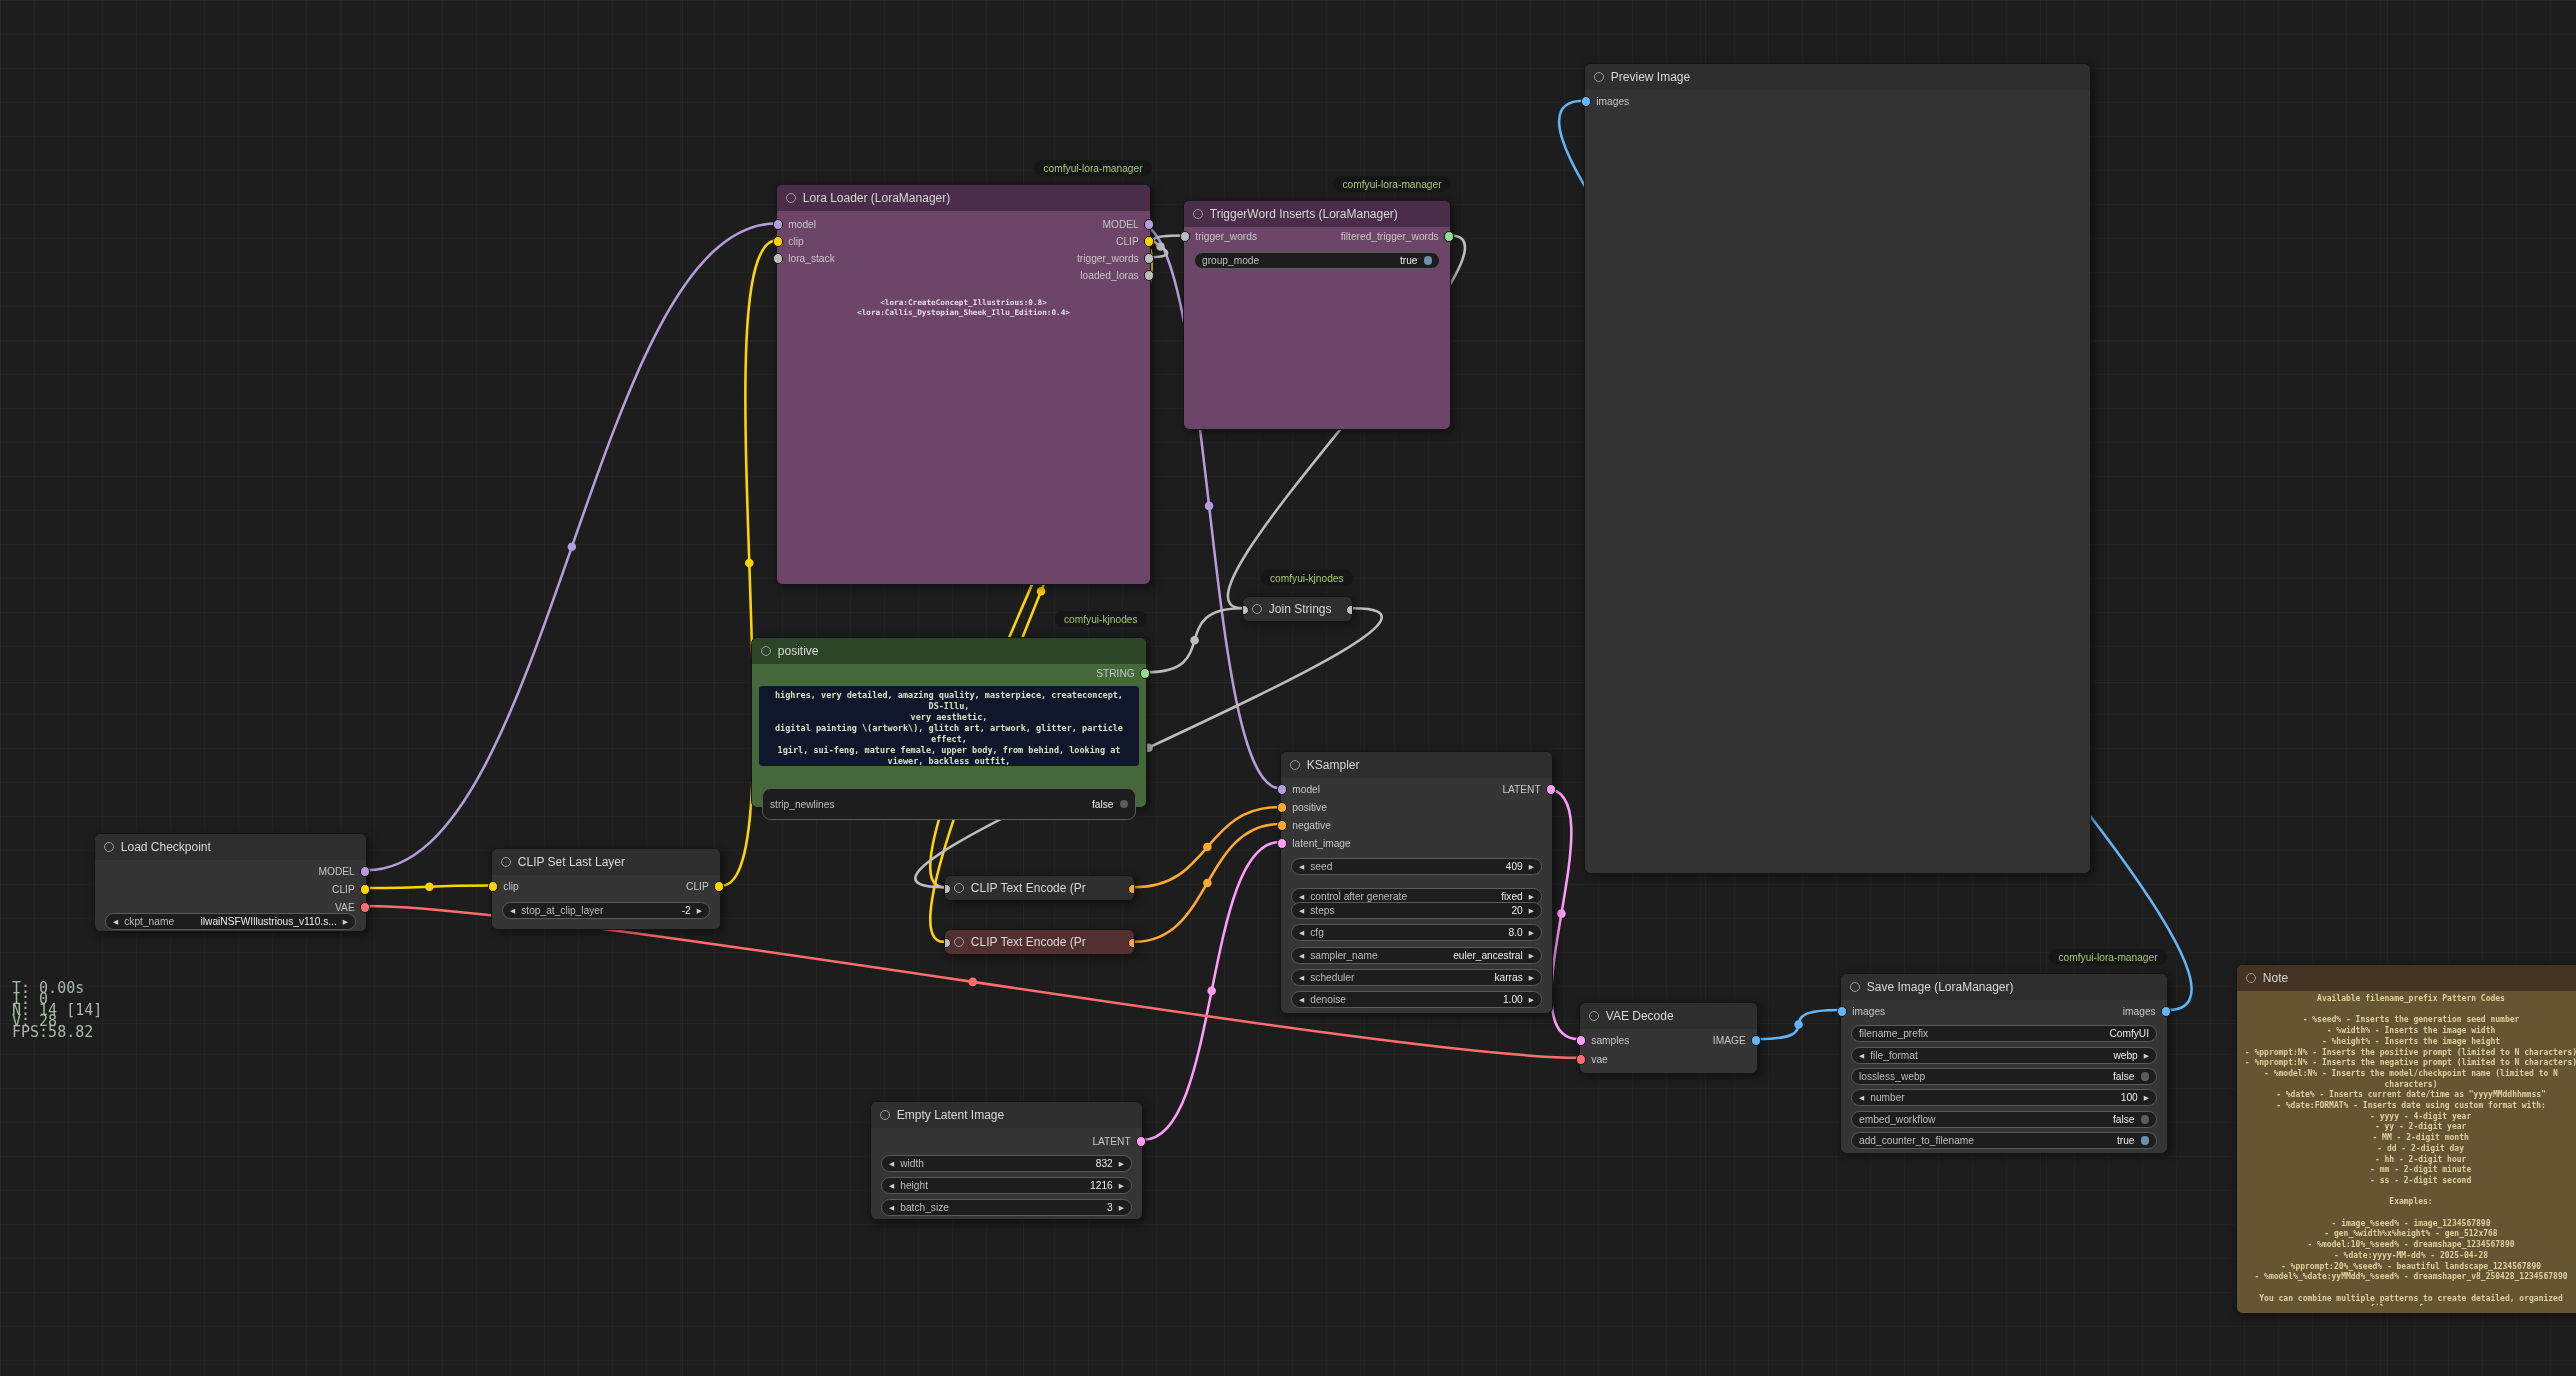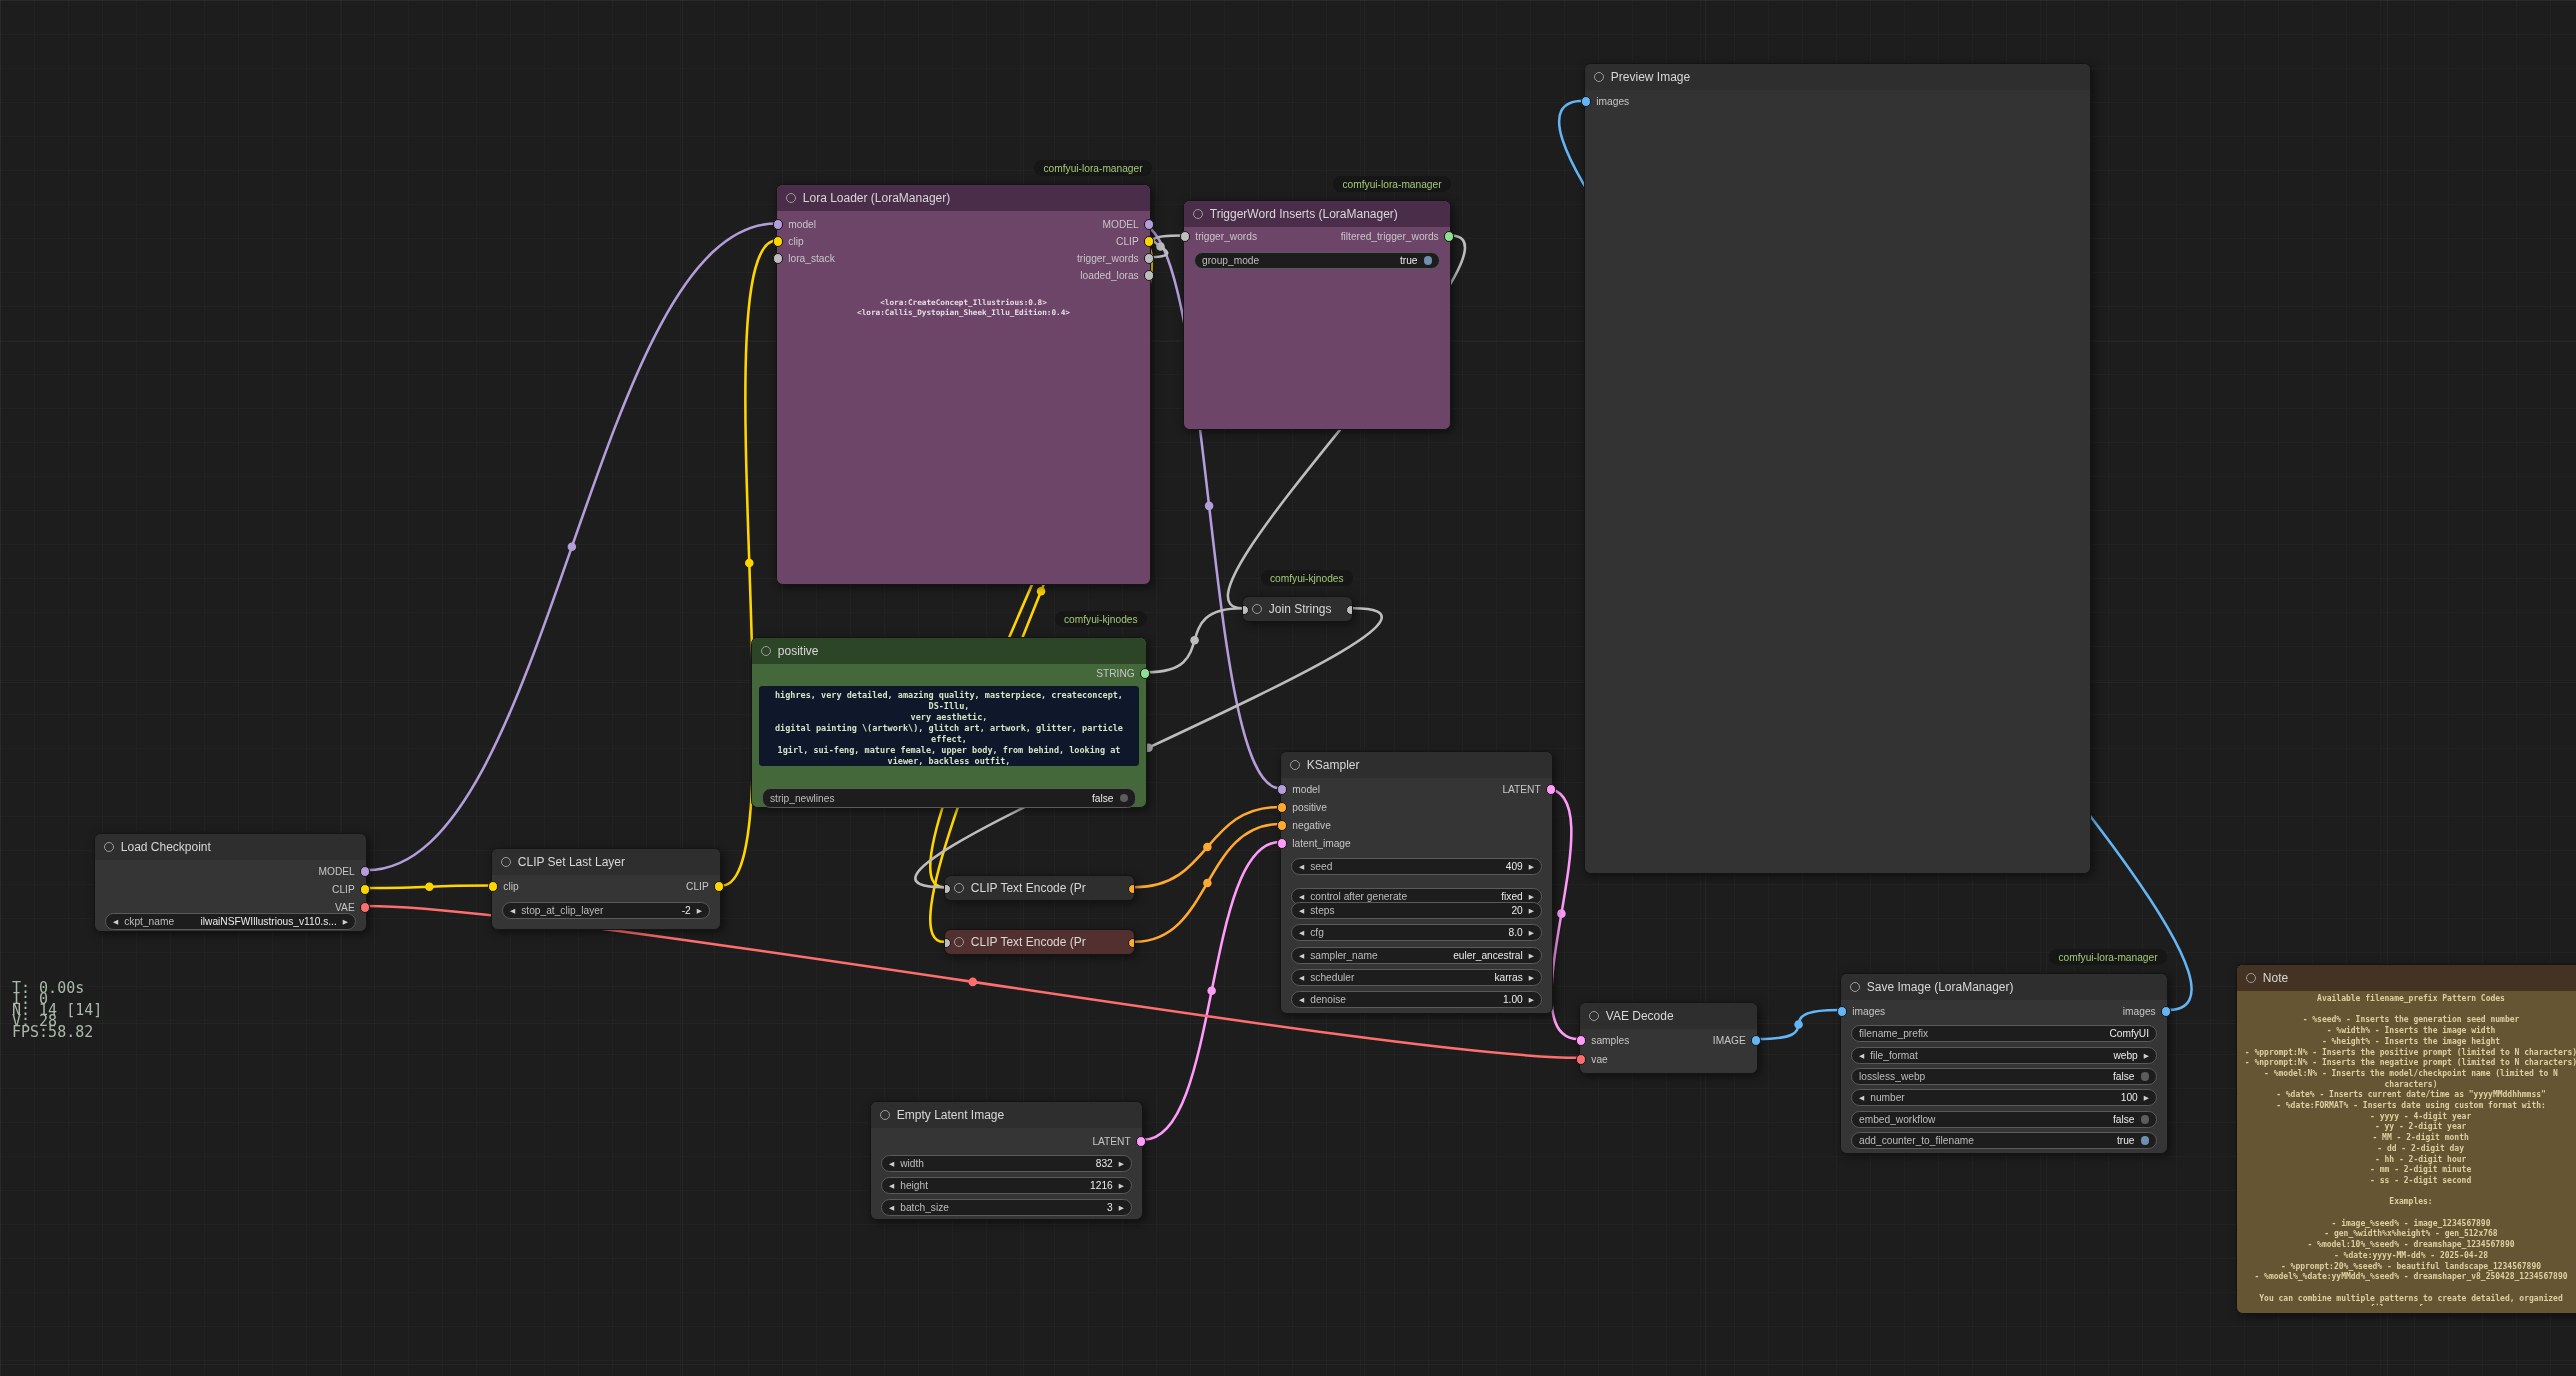--- a/index.html
+++ b/index.html
@@ -188,21 +188,21 @@
       <span>positive</span>
     </div>
     <div class="slot out" style="top:27px">
       <span class="dot" style="background: rgb(143, 224, 143);"></span>
       <span>STRING</span>
     </div>
     <div class="ntext" style="left:6.8px;right:6.8px;top:48px;bottom:41px;background:#0f172a;border-radius:3.4px;padding:4.3px 6px;font-size:8.5px;line-height:11px;color:#d3e5c5">highres, very detailed, amazing quality, masterpiece, createconcept, DS-Illu,
 very aesthetic,
 digital painting \(artwork\), glitch art, artwork, glitter, particle effect,
 1girl, sui-feng, mature female, upper body, from behind, looking at viewer, backless outfit,</div>
-    <div class="widget" style="top:150px;height:20px">
+    <div class="widget" style="top:150px;height:32px">
       <span>strip_newlines</span>
       <span class="wvalue">false</span>
       <span class="tgldot"></span>
     </div>
   </div>
 
   <div class="pill n-gray" style="left:1242px;top:596px;width:111px;background:#2e2e2e">
     <span class="cdot"></span>
     <span>Join Strings</span>
     <span class="edot l" style="background: rgb(189, 189, 189);"></span>

